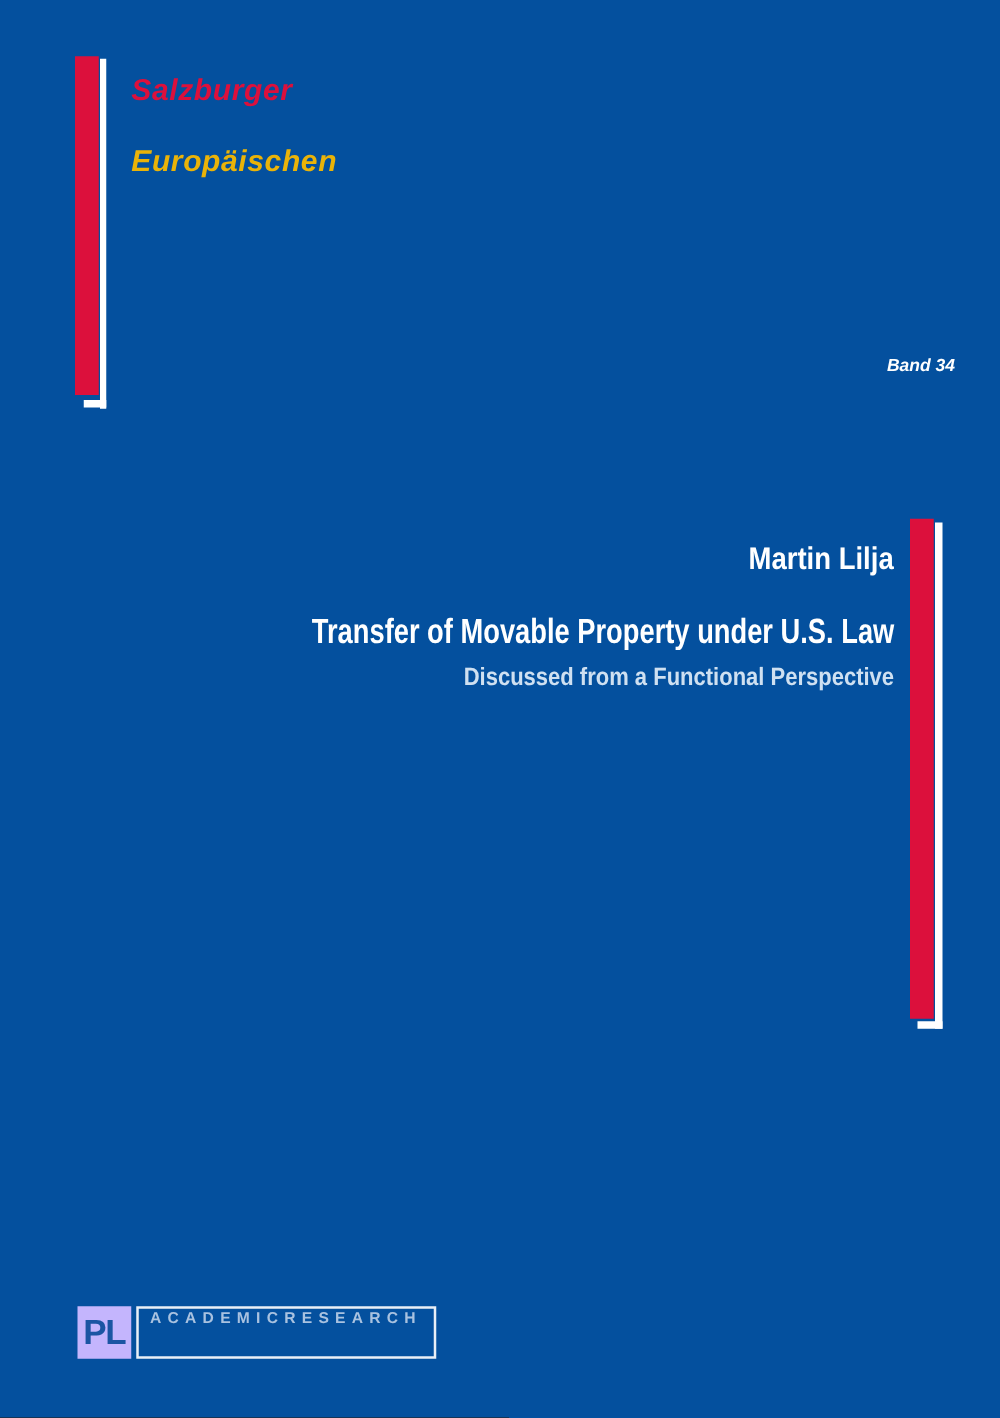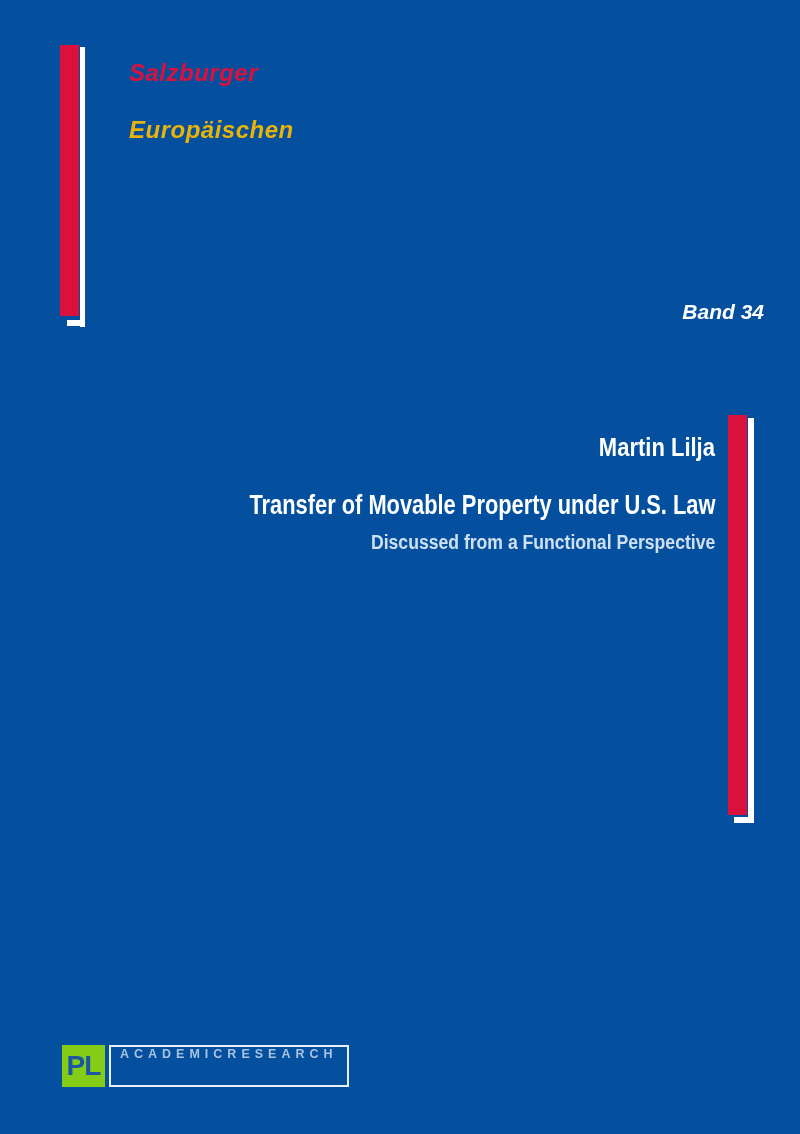--- a/index.html
+++ b/index.html
@@ -31,38 +31,37 @@
 
   .bar-right-red  { left: 728px; top: 415px; width: 19px; height: 400px; }
   .bar-right-line { left: 748px; top: 418px; width: 6px;  height: 405px; }
   .bar-right-foot { left: 734px; top: 817px; width: 20px; height: 6px;  }
 
   
   .series {
     position: absolute;
     left: 105px;
     top: 60px;
-    margin-left: 24px;
   }
   .series-line {
     height: 57px;
     font-size: 24px;
     line-height: 26px;
     font-weight: bold;
     font-style: italic;
     letter-spacing: 0.5px;
     color: var(--accent-red, #dc103c);
   }
 
   
   .band-label {
     position: absolute;
     right: 36px;
-    top: 300px;
-    font-size: 21px;
+    top: 284px;
+    font-size: 14px;
     font-weight: bold;
     font-style: italic;
     color: #ffffff;
   }
 
   
   .author-line, .title-line, .subtitle-line {
     position: absolute;
     right: 85px;
     white-space: nowrap;
@@ -93,21 +92,21 @@
   .logo {
     position: absolute;
     left: 62px;
     top: 1045px;
     height: 42px;
     display: flex;
     align-items: stretch;
   }
   .logo-pl {
     width: 43px;
-    background: #84cc16;
+    background: #c4b5fd;
     color: var(--logo-monogram-blue, #1b55a3);
     display: flex;
     align-items: center;
     justify-content: center;
     font-size: 28px;
     font-weight: bold;
     letter-spacing: -1px;
   }
   .logo-box {
     margin-left: 4px;

